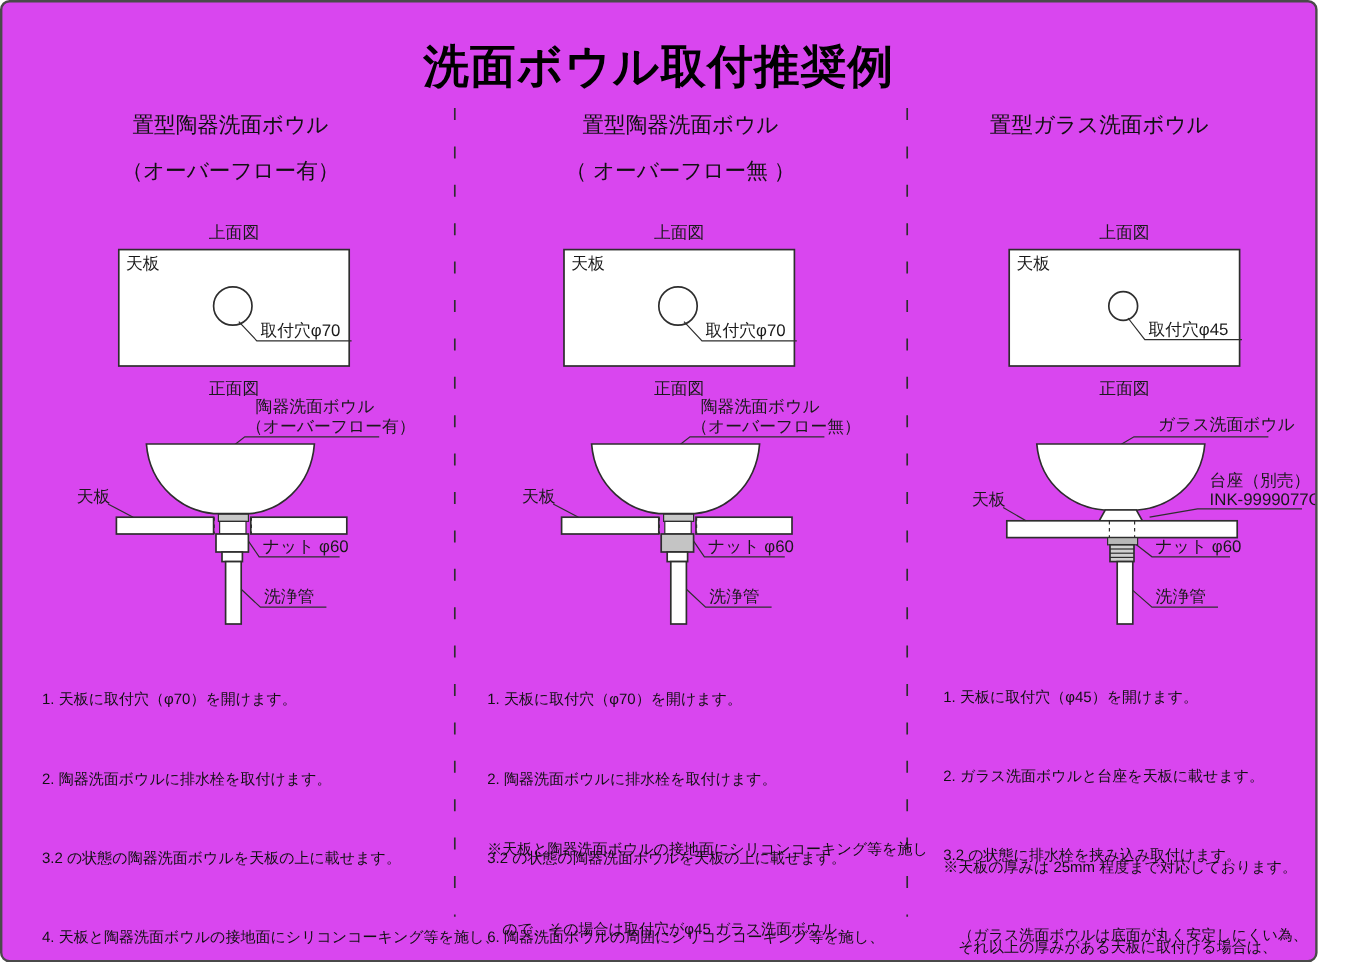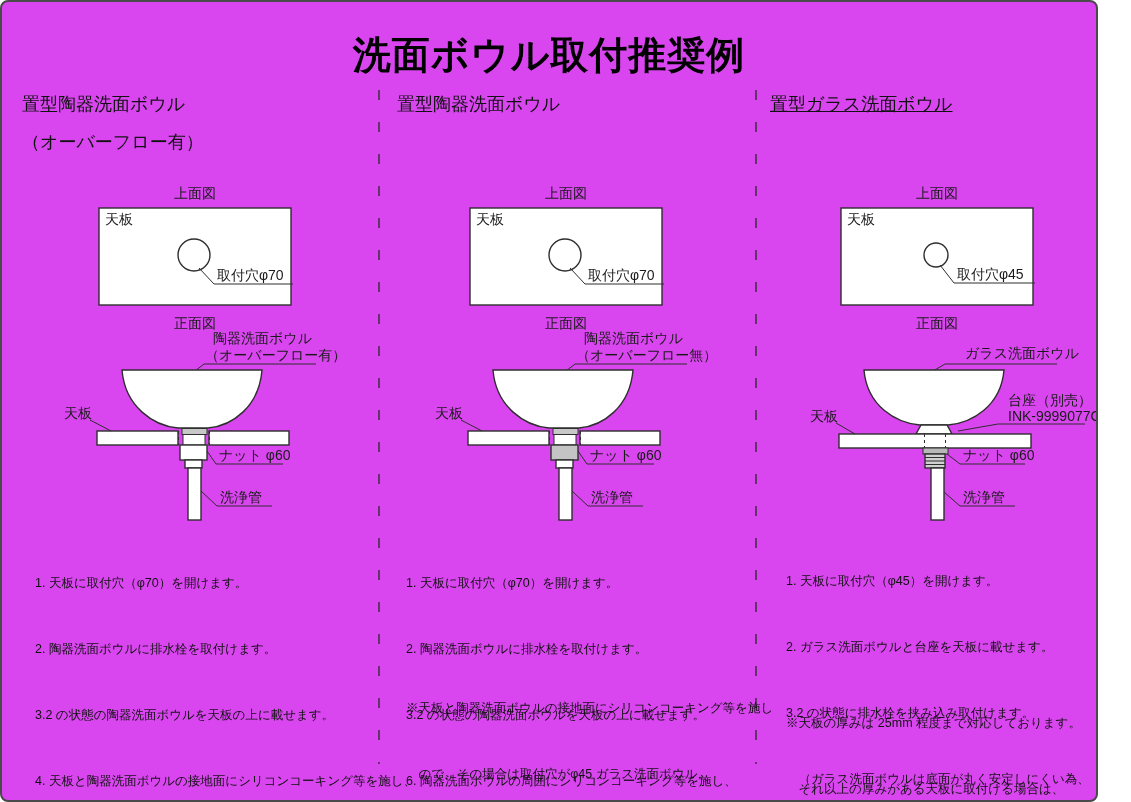--- a/index.html
+++ b/index.html
@@ -13,21 +13,21 @@
     overflow:hidden;
     font-family:"Liberation Sans", sans-serif;
     color:#111;
   }
   .page-title{
     position:absolute;left:0;top:28px;width:100%;
     text-align:center;font-size:38px;font-weight:bold;
     letter-spacing:1px;color:#000;
   }
   .col-title{
-    position:absolute;text-align:left;font-size:18px;color:#111;
+    position:absolute;text-align:center;font-size:18px;color:#111;
     line-height:20px;
   }
   .col-title .line2{display:block;margin-top:18px;}
   .instructions{
     position:absolute;font-size:12.5px;line-height:22px;color:#111;
     white-space:pre;width:368px;
   }
   svg{position:absolute;left:0;top:0;}
   svg text{font-family:"Liberation Sans", sans-serif;fill:#1a1a1a;}
 </style>
@@ -37,22 +37,23 @@
 <div id="page">
 
   <div class="page-title">洗面ボウル取付推奨例</div>
 
   <div class="col-title" style="left:20px;top:92px;width:340px;">
     <span>置型陶器洗面ボウル</span>
     <span class="line2">（オーバーフロー有）</span>
   </div>
   <div class="col-title" style="left:395px;top:92px;width:340px;">
     <span>置型陶器洗面ボウル</span>
-  </div>
-  <div class="col-title" style="left:768px;top:92px;width:340px;text-decoration:underline;">
+    <span class="line2">（ オーバーフロー無 ）</span>
+  </div>
+  <div class="col-title" style="left:744px;top:92px;width:340px;">
     <span>置型ガラス洗面ボウル</span>
   </div>
 
   <svg width="1131" height="802" viewBox="0 0 1131 802">
     <g stroke="#2e2e2e" stroke-width="1.4" fill="none">
 
       <line x1="377" y1="88" x2="377" y2="762" stroke-dasharray="10 22"></line>
       <line x1="754" y1="88" x2="754" y2="762" stroke-dasharray="10 22"></line>
 
       <g>

